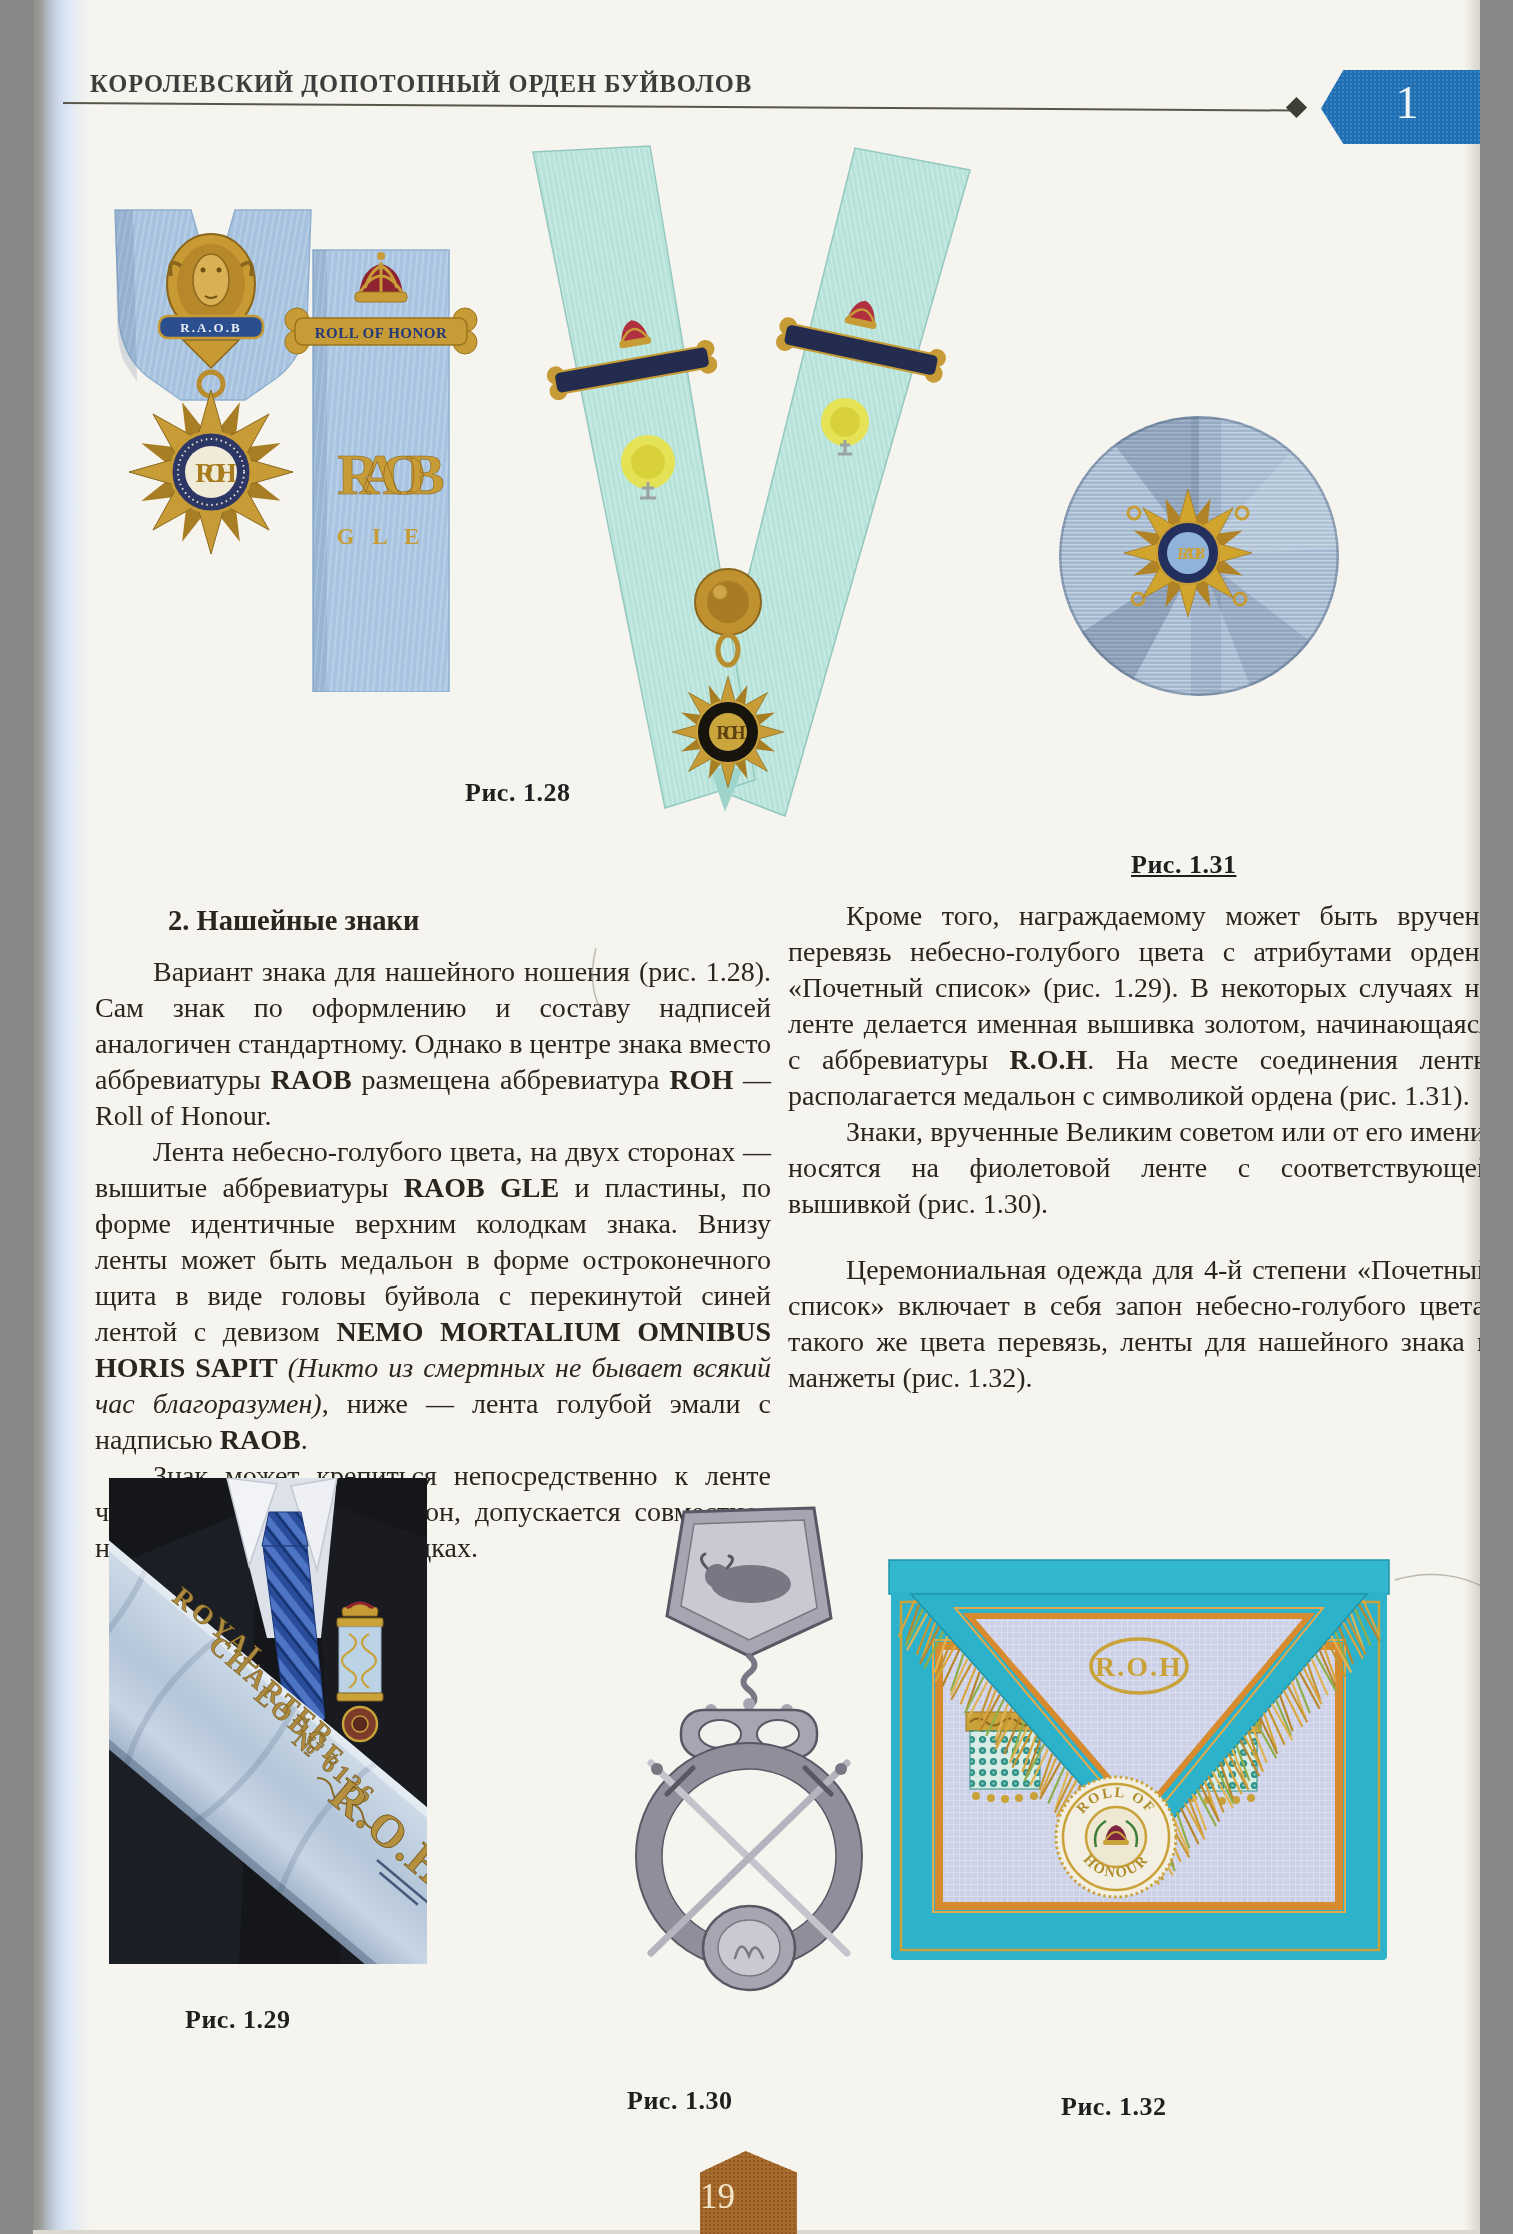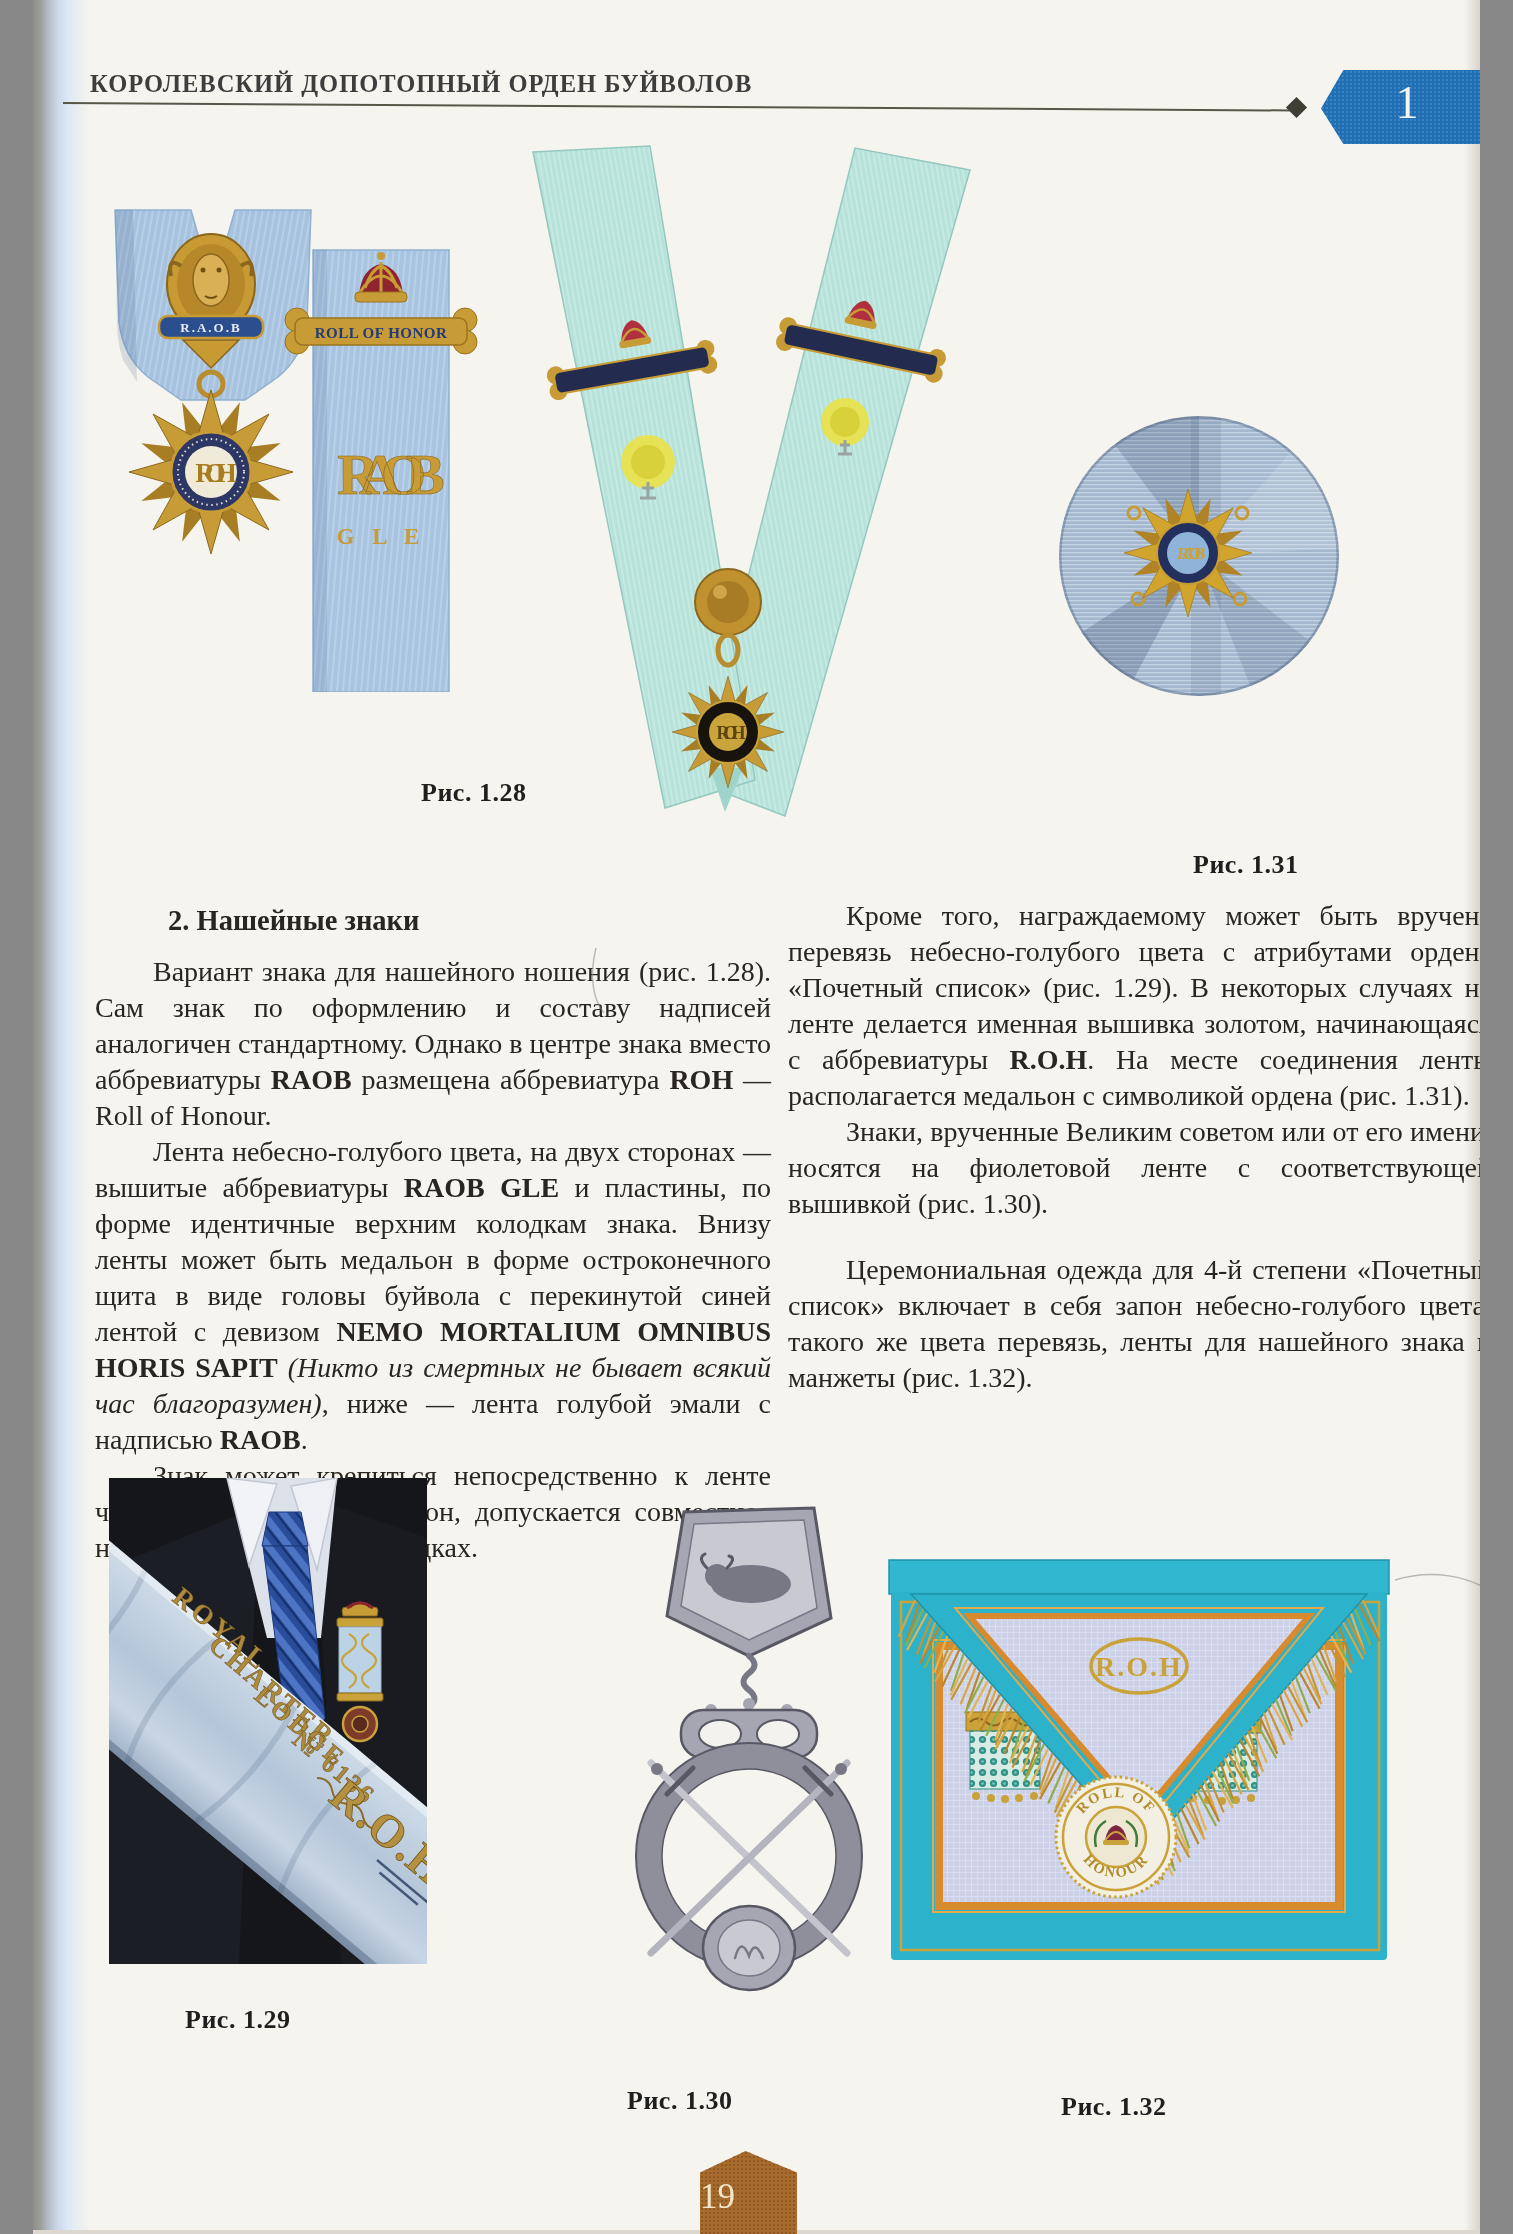--- a/index.html
+++ b/index.html
@@ -216,22 +216,22 @@
         <circle cx="52" cy="46" r="6" fill="none" stroke="#c79b35" stroke-width="3"></circle>
         <use href="#star8" fill="#b08327" transform="rotate(22.5) scale(.72)"></use>
         <use href="#star8" fill="#d1a42e" stroke="#a37a1d" stroke-width="1" transform="scale(.78)"></use>
         <circle r="31" fill="#23305e" stroke="#c79b35" stroke-width="2"></circle>
         <circle r="21" fill="#8fb3d9"></circle>
         <text x="0" y="6" text-anchor="middle" font-size="17" font-weight="bold" fill="#caa23a" letter-spacing="-7" transform="skewX(-8)">RAOB</text>
       </g>
     </svg>
   </div>
 
-  <div class="abs caption" style="left:388px;top:778px;">Рис. 1.28</div>
-  <div class="abs caption" style="left:1160px;top:850px;">Рис. 1.31</div>
+  <div class="abs caption" style="left:432px;top:778px;">Рис. 1.28</div>
+  <div class="abs caption" style="left:1098px;top:850px;text-decoration:underline;">Рис. 1.31</div>
 
   <div class="abs col left-col">
     <h3>2. Нашейные знаки</h3>
     <p><span>Вариант знака для нашейного ношения (рис. 1.28). Сам знак по оформлению и составу надписей аналогичен стандартному. Однако в центре знака вместо аббревиатуры </span><span class="b">RAOB</span><span> размещена аббревиатура </span><span class="b">ROH</span><span> — Roll of Honour.</span></p>
     <p><span>Лента небесно-голубого цвета, на двух сторонах — вышитые аббревиатуры </span><span class="b">RAOB GLE</span><span> и пластины, по форме идентичные верхним колодкам знака. Внизу ленты может быть медальон в форме остроконечного щита в виде головы буйвола с перекинутой синей лентой с девизом </span><span class="b">NEMO MORTALIUM OMNIBUS HORIS SAPIT</span><span> </span><span class="i">(Никто из смертных не бывает всякий час благоразумен)</span><span>, ниже — лента голубой эмали с надписью </span><span class="b">RAOB</span><span>.</span></p>
     <p><span>Знак может крепиться непосредственно к ленте через карабин или медальон, допускается совместное ношение со знаком на колодках.</span></p>
   </div>
   <div class="abs col right-col">
     <p><span>Кроме того, награждаемому может быть вручена перевязь небесно-голубого цвета с атрибутами ордена «Почетный список» (рис. 1.29). В некоторых случаях на ленте делается именная вышивка золотом, начинающаяся с аббревиатуры </span><span class="b">R.O.H</span><span>. На месте соединения ленты располагается медальон с символикой ордена (рис. 1.31).</span></p>
     <p><span>Знаки, врученные Великим советом или от его имени, носятся на фиолетовой ленте с соответствующей вышивкой (рис. 1.30).</span></p>

